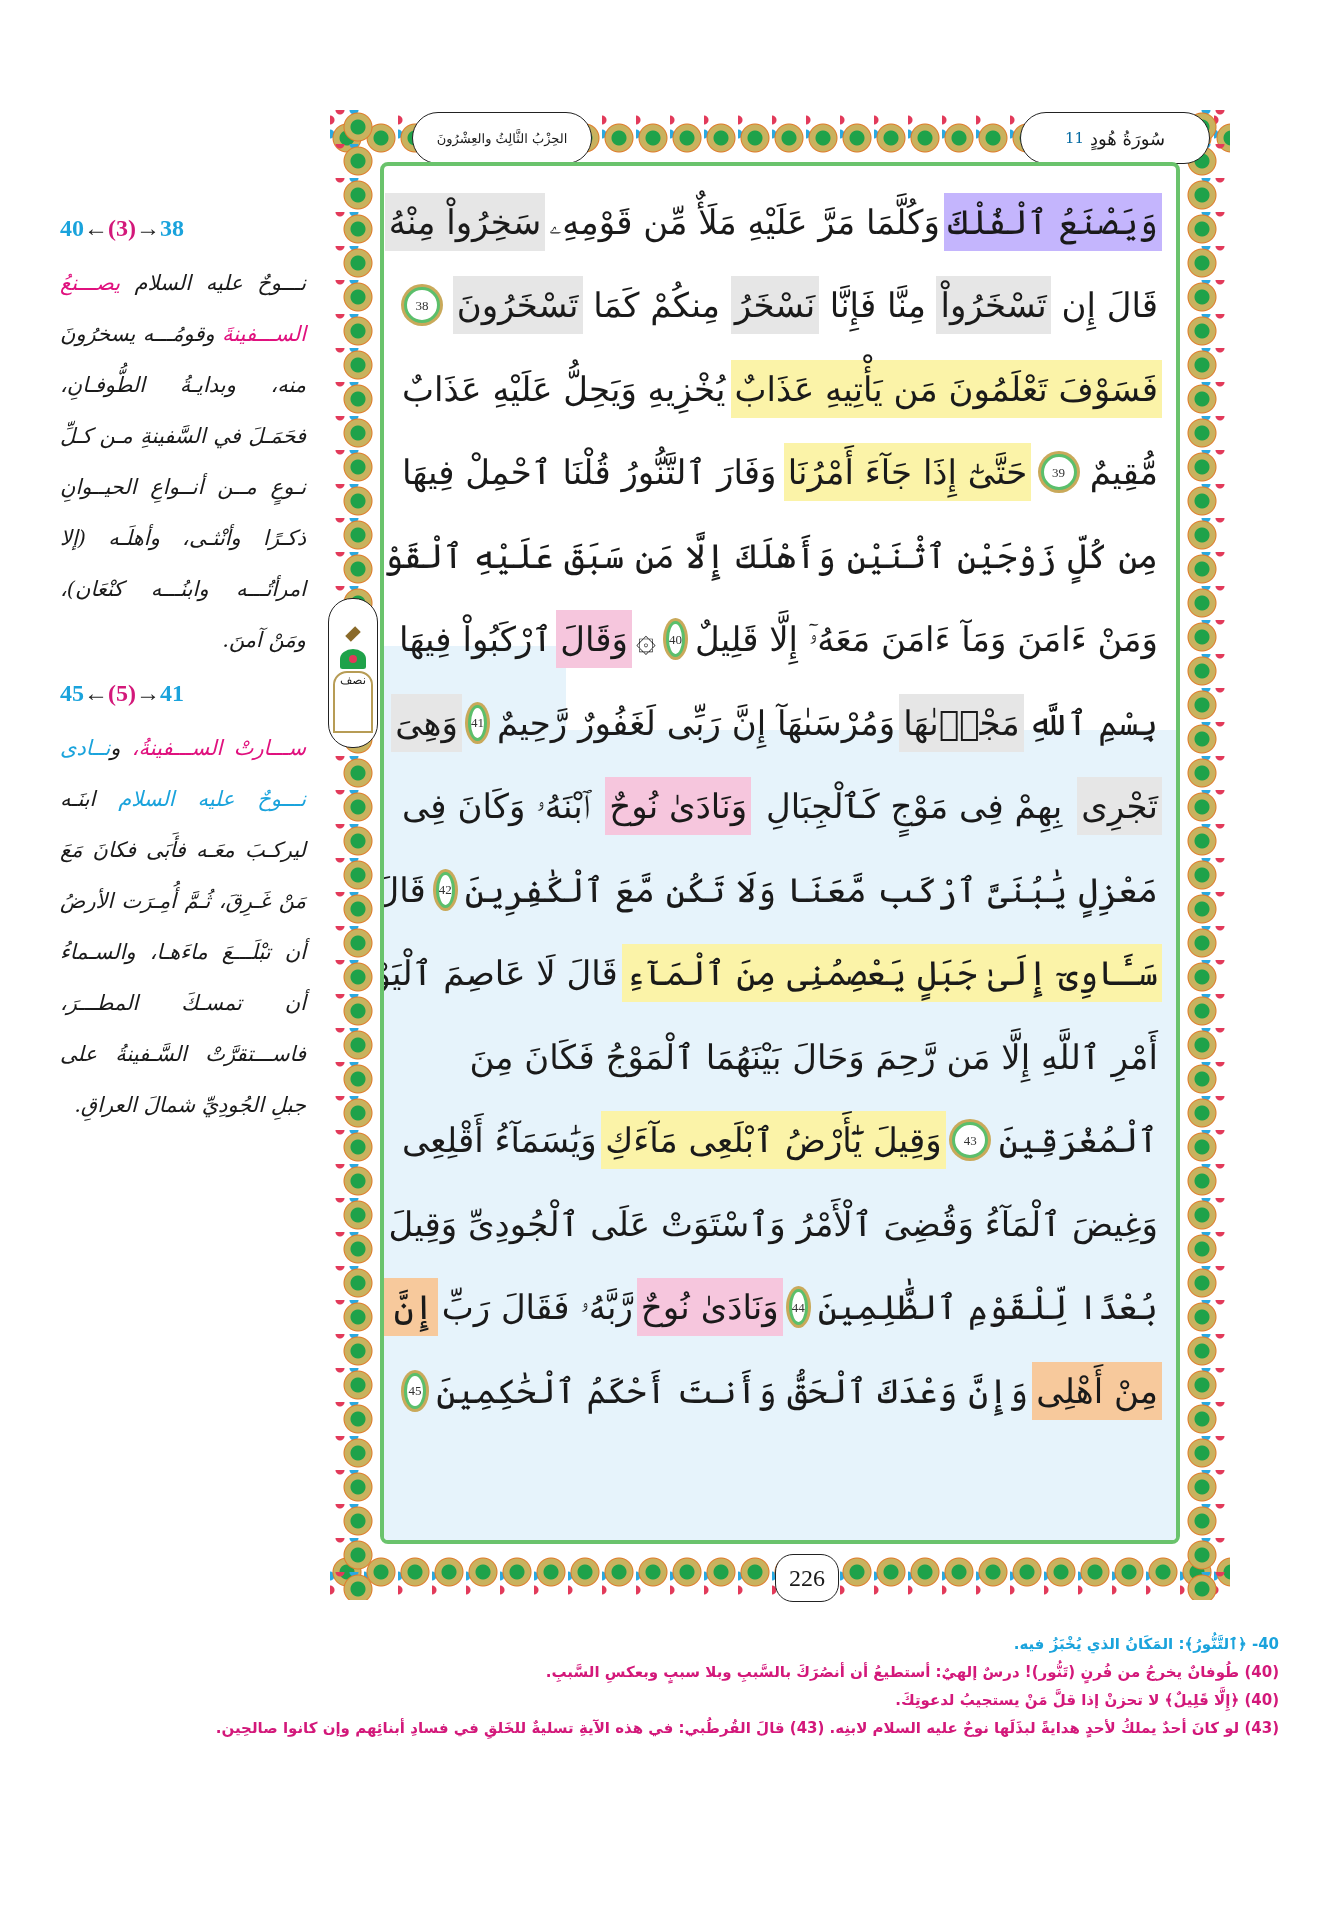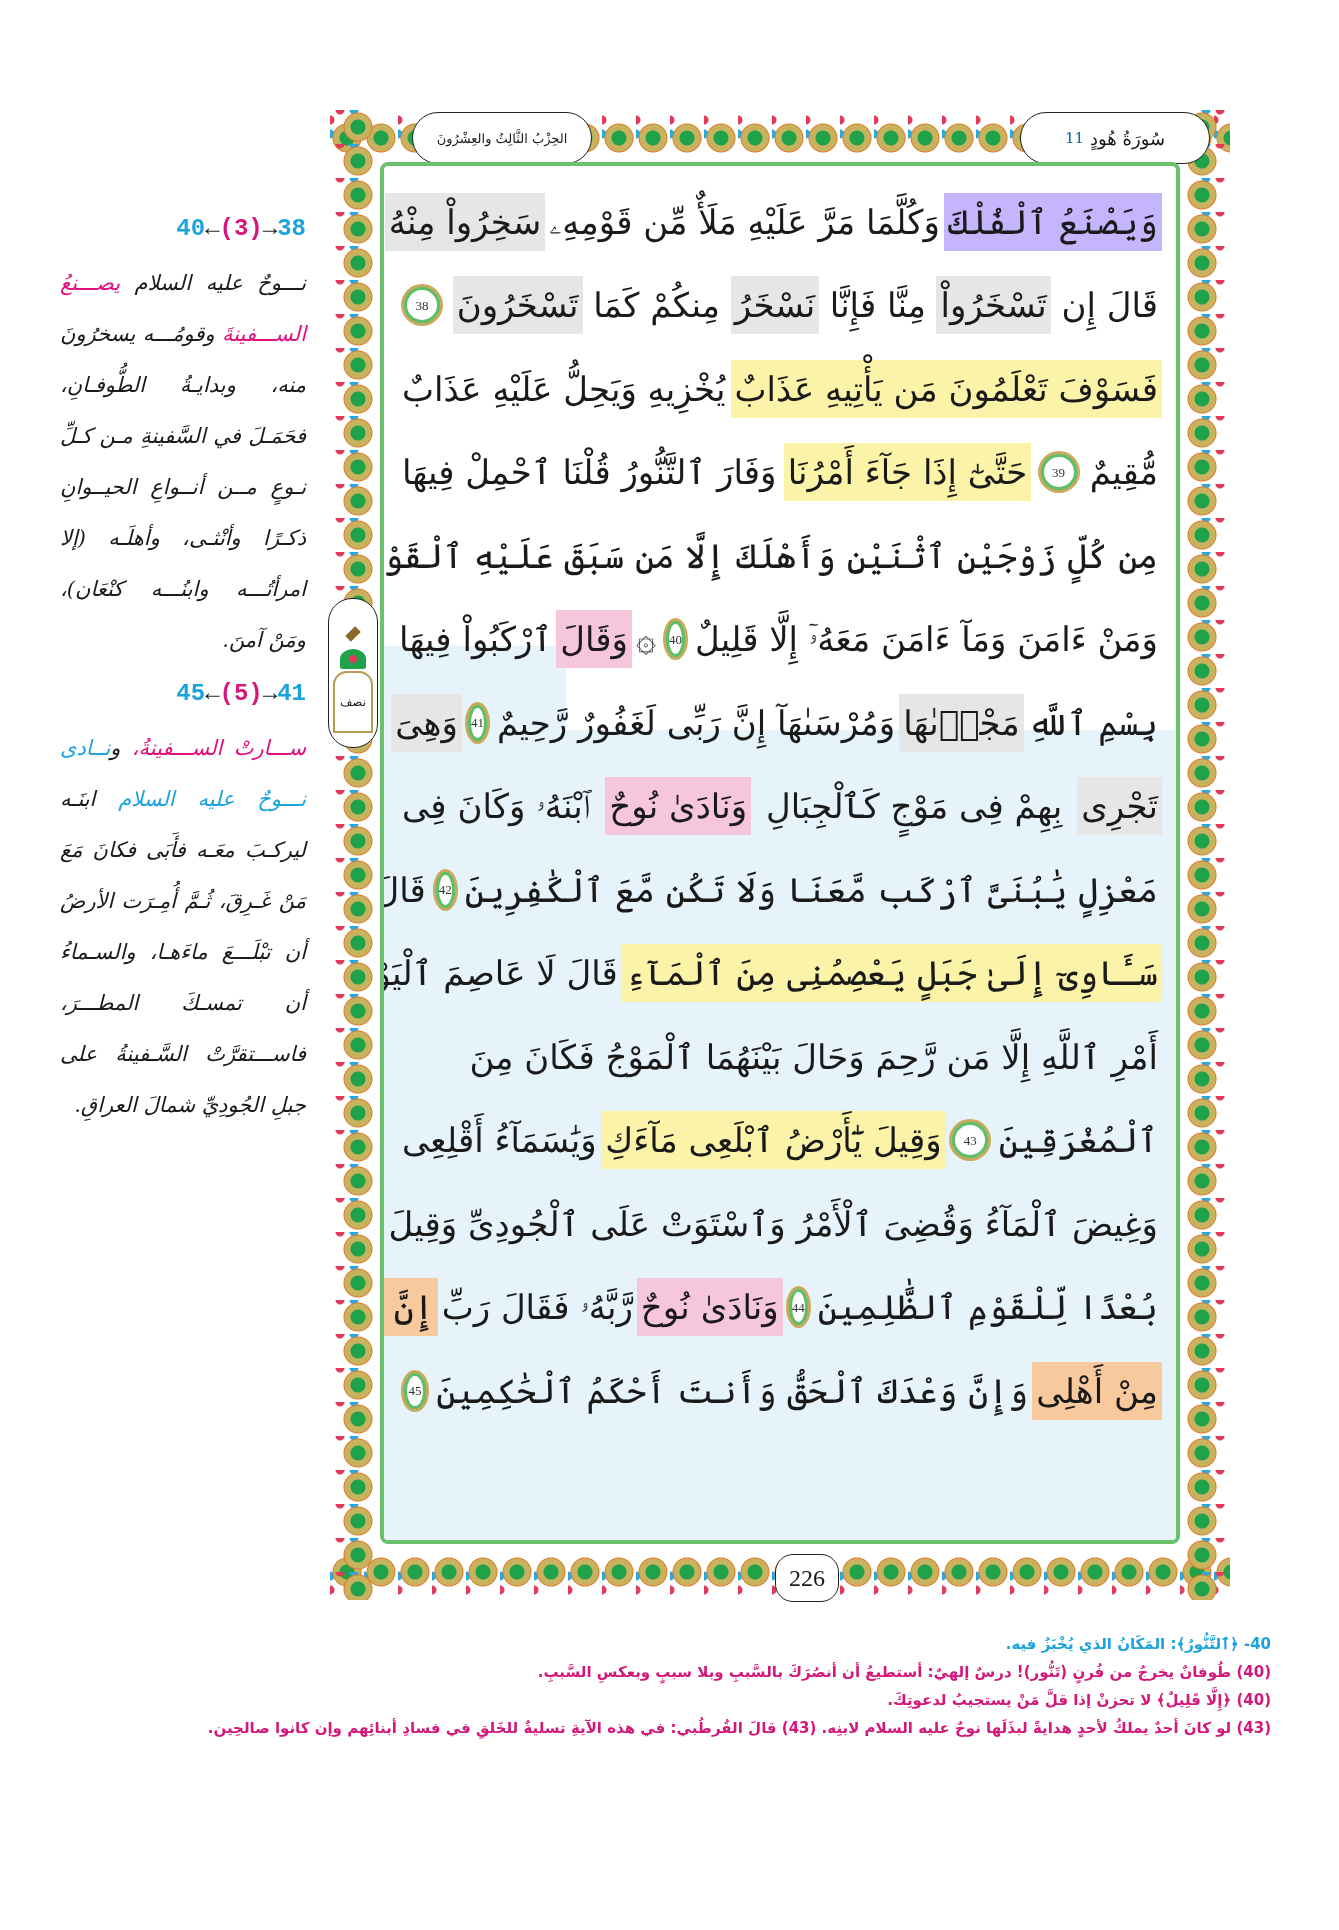--- a/index.html
+++ b/index.html
@@ -62,21 +62,21 @@
   }
 
   .nisf {
     position:absolute; left:-2px; top:488px; width:50px; height:150px;
     background:#fff; border:1.5px solid #222; border-radius:24px;
     display:flex; flex-direction:column; align-items:center; justify-content:flex-end; padding-bottom:14px; box-sizing:border-box;
   }
   .nisf .dome { width:8px; height:14px; background:#8a6a2a; transform:rotate(45deg); margin-bottom:8px; }
   .nisf .flower { width:26px; height:20px; background:#1fa24a; border-radius:50% 50% 10% 10%; position:relative; margin-bottom:2px; }
   .nisf .flower::after { content:""; position:absolute; left:9px; top:6px; width:8px; height:8px; border-radius:50%; background:#e23a5a; }
-  .nisf .arch { width:36px; height:58px; border:2px solid #b79c55; border-radius:14px 14px 0 0; display:flex; align-items:center; justify-content:center; font-family:"DejaVu Serif", serif; font-size:12px; }
+  .nisf .arch { width:36px; height:58px; border:2px solid #b79c55; border-radius:14px 14px 0 0; display:flex; align-items:flex-start; justify-content:center; font-family:"DejaVu Serif", serif; font-size:12px; }
 
   
   .panel {
     position:absolute; left:380px; top:162px; width:800px; height:1382px;
     border:4px solid #6ac36c; border-radius:8px; background:#ffffff; box-sizing:border-box;
     overflow:hidden;
   }
   .blue-zone-a { position:absolute; left:0; top:480px; width:182px; height:84px; background:#e6f3fb; }
   .blue-zone-b { position:absolute; left:0; top:564px; right:0; bottom:0; background:#e6f3fb; }
 
@@ -94,31 +94,31 @@
 
   .ayah {
     display:inline-flex; align-items:center; justify-content:center;
     width:30px; height:30px; border-radius:50%; background:#fff;
     border:3px solid #5bbf6b; box-shadow:0 0 0 3px #c9a95a;
     font-family:"Liberation Serif", serif; font-size:13px; color:#333; margin:0 6px;
   }
 
   
   .side { position:absolute; left:60px; top:215px; width:246px; direction:rtl; text-align:justify; }
-  .side .range { direction:ltr; text-align:right; font-family:Liberation Mono, monospace; font-weight:bold; font-size:24px; margin-bottom:16px; }
+  .side .range { direction:ltr; text-align:left; font-family:Liberation Serif, serif; font-weight:bold; font-size:24px; margin-bottom:16px; }
   .range .n  { color:#1aa3dc; }
   .range .c  { color:#d3187a; }
   .range .ar { color:#222; font-weight:normal; }
   .side p { margin:0; font-family:"DejaVu Serif", serif; font-size:21px; line-height:51px;font-style:italic; }
   .pink { color:#e0117e; }
   .cyan { color:#1aa3dc; }
 
   
   .notes { position:absolute; left:80px; right:60px; top:1635px; direction:rtl; font-family:"DejaVu Sans", sans-serif; font-weight:bold; font-size:15px; }
-  .notes .note { margin:0 8px 10px 0; color:#d3187a; }
+  .notes .note { margin:0 0 10px 0; color:#d3187a; }
   .notes .note.first { color:#1aa3dc; }
 </style>
 </head>
 <body>
 
 <div class="frame">
   <div class="orn top"></div>
   <div class="orn bottom"></div>
   <div class="orn left"></div>
   <div class="orn right"></div>

